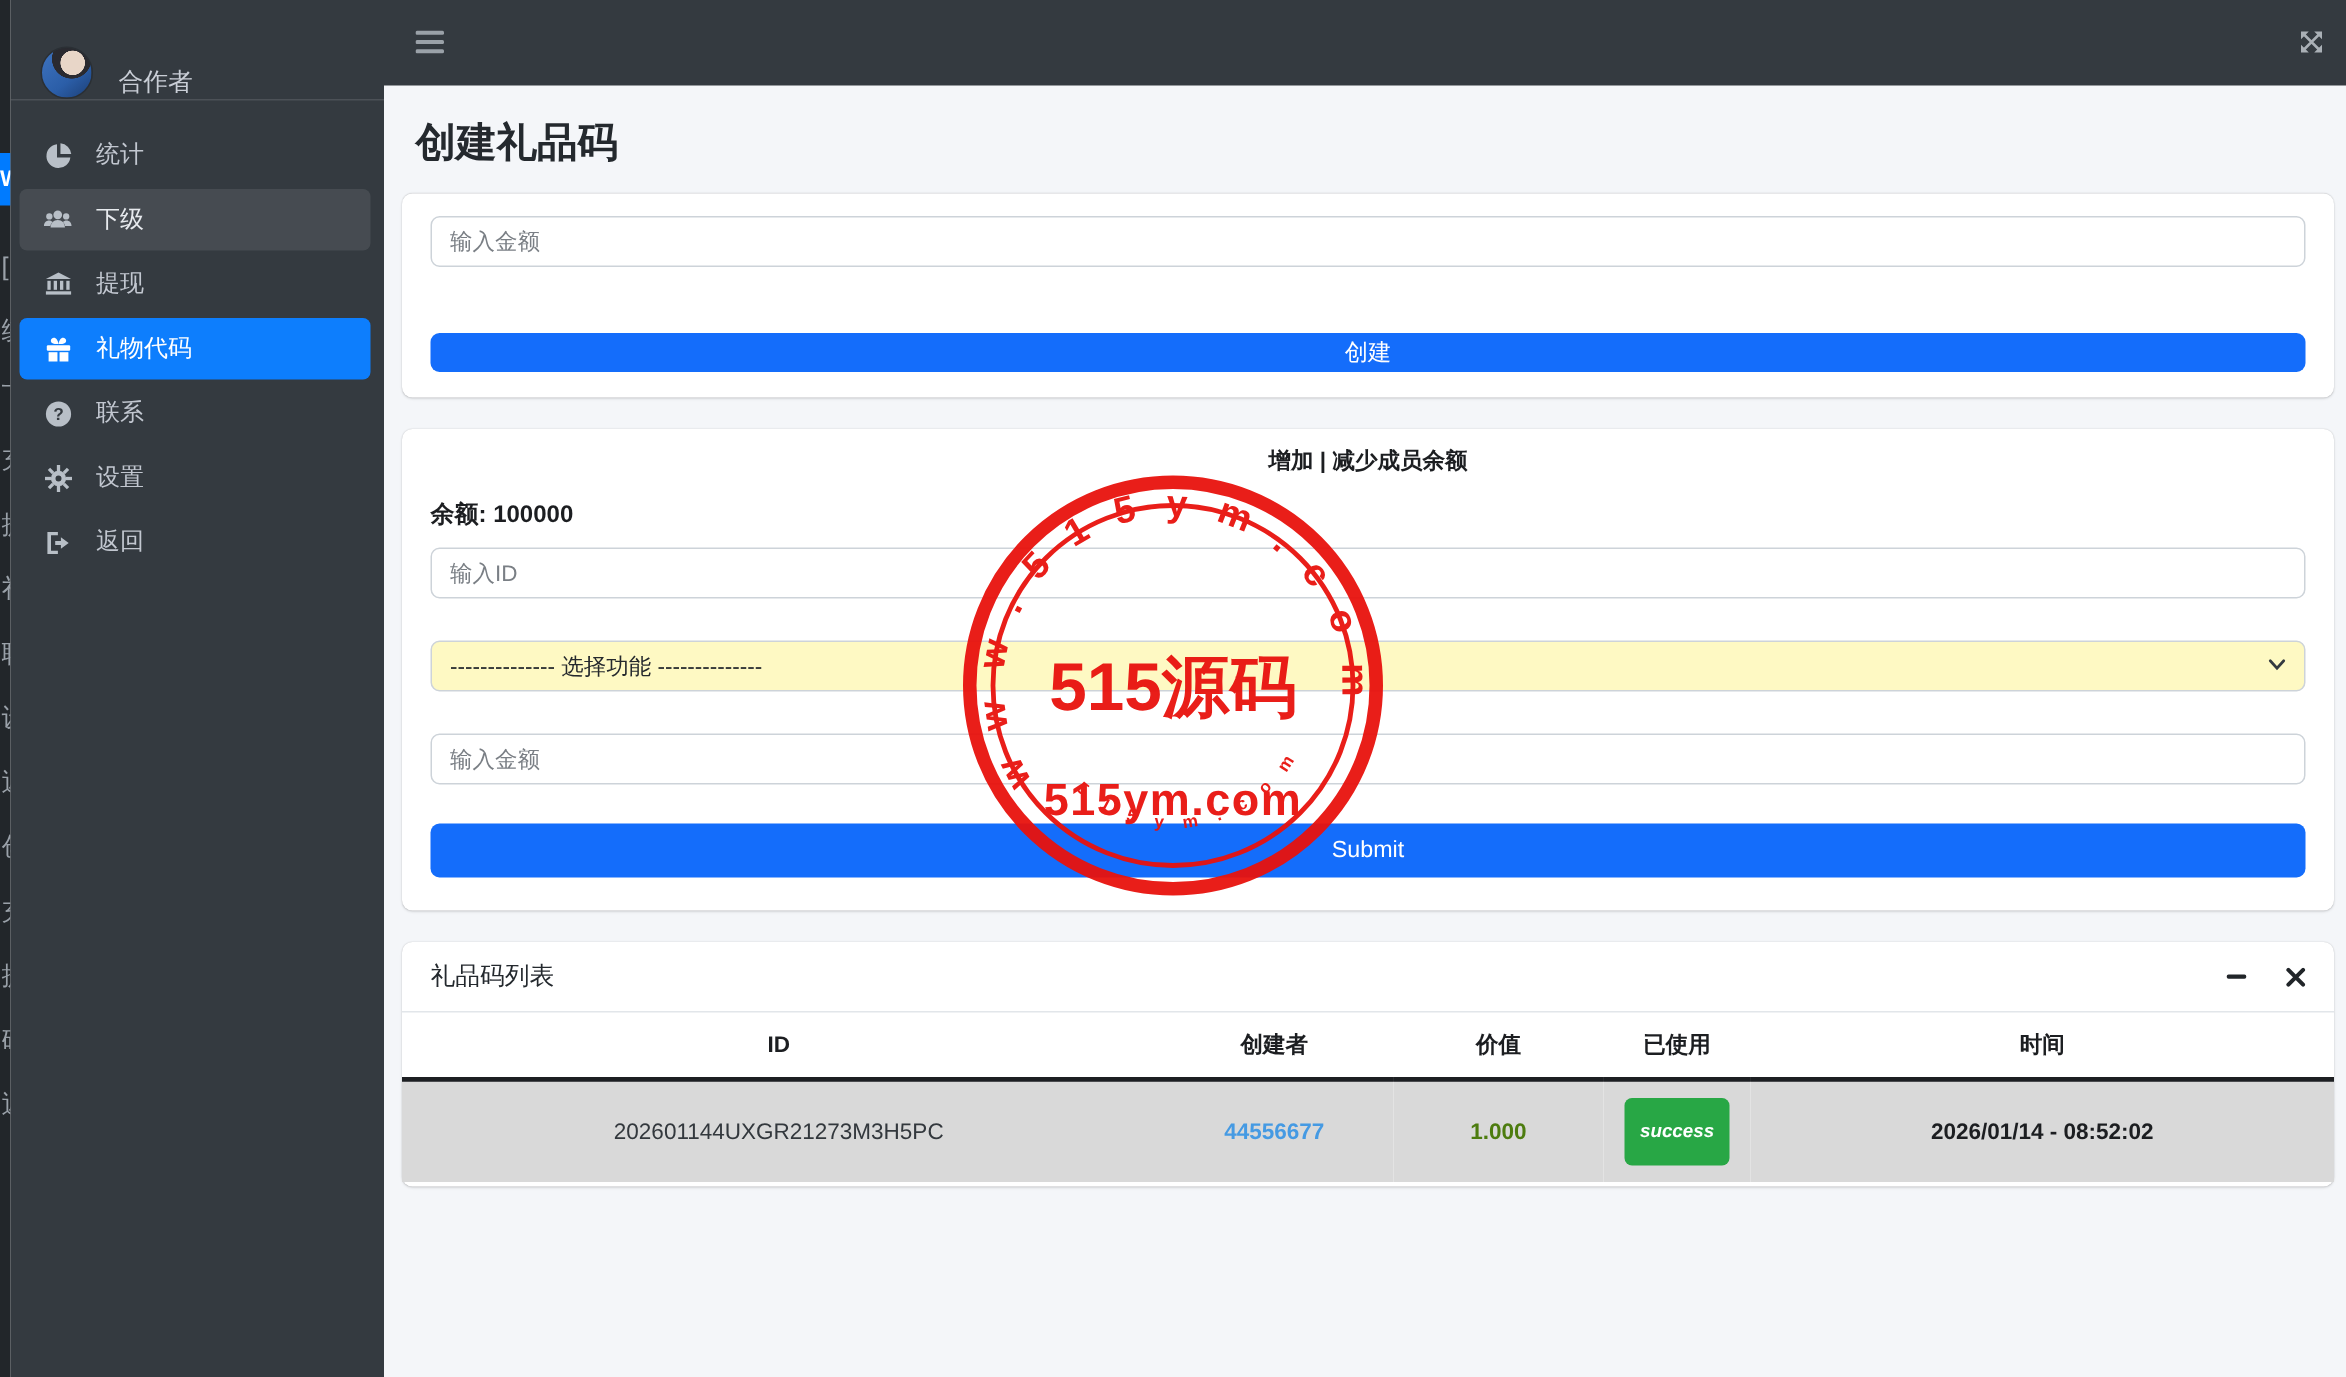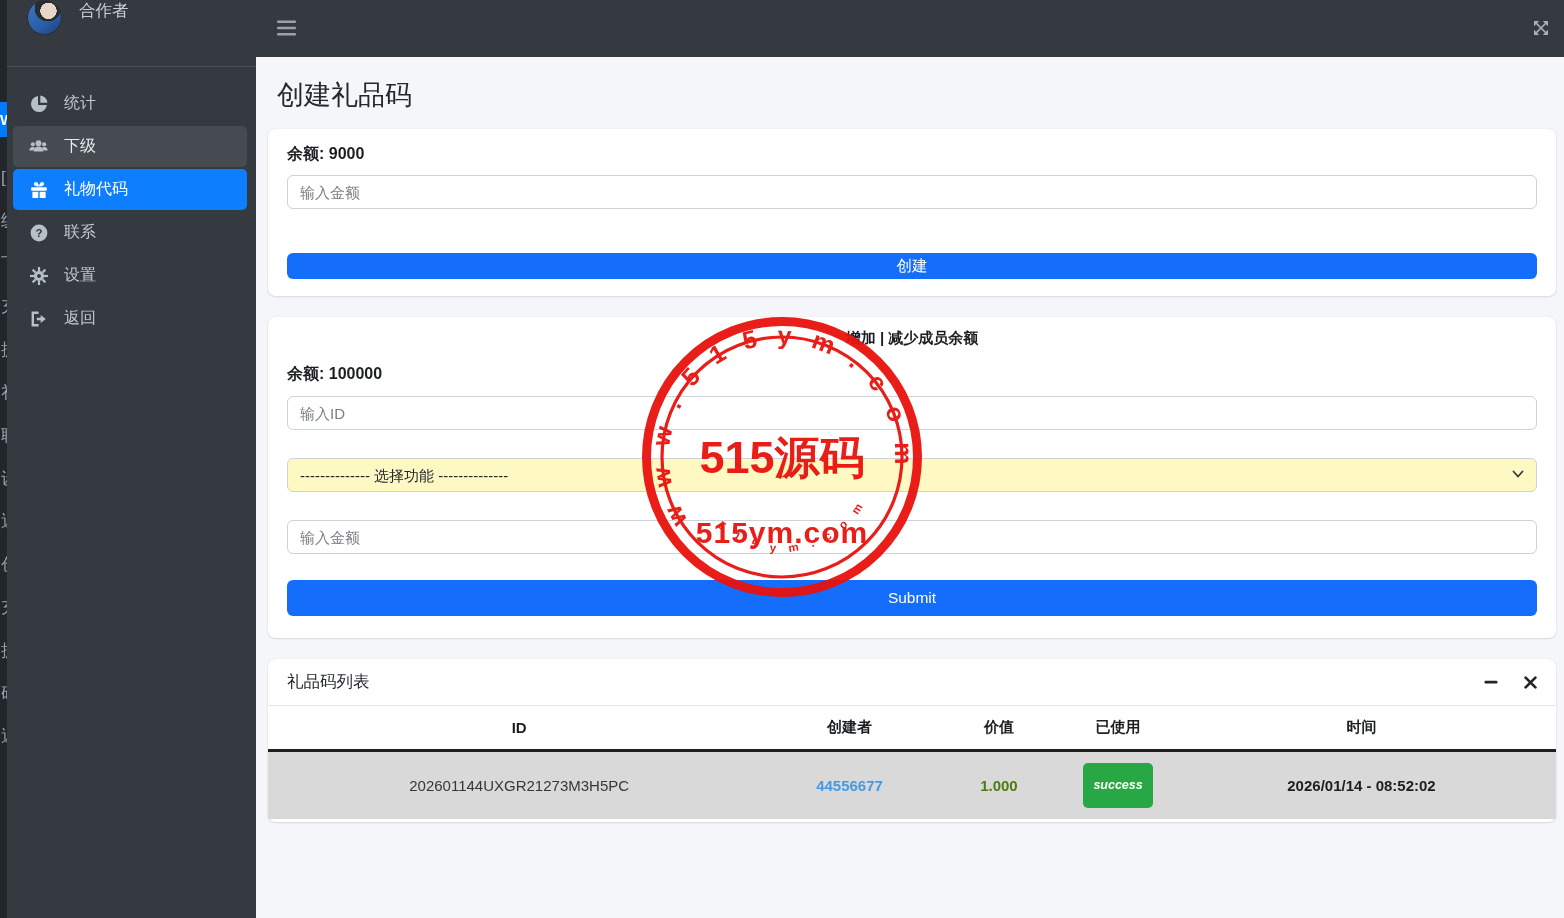--- a/index.html
+++ b/index.html
@@ -8,41 +8,41 @@
     font-family: "Liberation Sans", "DejaVu Sans", sans-serif;
     background:#f4f6f9; overflow:hidden; position:relative;
     color:#212529;
   }
   
   .edge-strip { position:absolute; left:0; top:0; width:7px; height:918px; background:#22262a; z-index:5; overflow:hidden; }
   .edge-strip .frag { position:absolute; left:1px; width:6px; overflow:hidden; color:#9aa1a9; font-size:17px; line-height:20px; white-space:nowrap; }
   .edge-strip .wbox { position:absolute; left:0; top:102px; width:7px; height:35px; background:#007bff; color:#fff; font-weight:bold; font-size:15px; line-height:35px; overflow:hidden; }
   
   .sidebar { position:absolute; left:7px; top:0; width:249px; height:918px; background:#343a40; z-index:4; }
-  .brand { height:67px; display:flex; align-items:flex-start; padding-left:20px; border-bottom:1px solid rgba(255,255,255,.12); }
+  .brand { height:67px; display:flex; align-items:flex-end; padding-left:20px; border-bottom:1px solid rgba(255,255,255,.12); }
   .avatar { width:35px; height:35px; border-radius:50%; background:
       radial-gradient(circle at 62% 30%, #e8d6c8 0 26%, transparent 27%),
       radial-gradient(circle at 60% 22%, #2a2a30 0 40%, transparent 41%),
       linear-gradient(140deg,#3f74c0 0%, #2b5ea8 60%, #1c3f76 100%);
     border:1px solid #2a2f34; }
   .brand-name { color:#c9ced6; font-size:16.5px; margin-left:17px; }
   .nav { margin-top:16px; }
   .nav-item { display:flex; align-items:center; height:41px; margin:0 9px 2px 6px; border-radius:5px;
     padding-left:15px; color:#c2c7d0; font-size:16px; cursor:pointer; }
   .nav-item .nav-icon { width:21px; height:20px; margin-right:15px; display:inline-flex; align-items:center; justify-content:center; color:#b8bfc7; }
   .nav-item.hl { background:rgba(255,255,255,.09); color:#e7eaee; }
   .nav-item.active { background:#0d7efd; color:#fff; }
   .nav-item.active .nav-icon { color:#fff; }
   
   .topbar { position:absolute; left:256px; top:0; right:0; height:57px; background:#343a40; z-index:3; }
   .hamburger { position:absolute; left:21px; top:20px; color:#9aa1a8; cursor:pointer; }
   .expand-btn { position:absolute; right:14px; top:19px; color:#aab0b6; cursor:pointer; }
   
   .content { position:absolute; left:256px; top:57px; right:0; bottom:0; padding:16px 8px 0 12px; overflow:hidden; }
-  .page-title { font-size:27px; font-weight:400; color:#24292e; margin:4px 0 16px 9px; }
+  .page-title { font-size:27px; font-weight:700; color:#24292e; margin:4px 0 16px 9px; }
   .card { background:#fff; border-radius:7px; margin-bottom:21px;
     box-shadow:0 0 1px rgba(0,0,0,.18), 0 1px 2px rgba(0,0,0,.10); }
   .card-pad { padding:15px 19px 17px; }
   .balance-label { font-size:16px; font-weight:bold; color:#1c1e21; margin-bottom:10px; }
   .text-input { width:100%; height:34px; border:1px solid #cdd3d9; border-radius:6px; padding:0 12px;
     font-size:15px; color:#495057; background:#fff; font-family:inherit; }
   .text-input::placeholder { color:#7a7f85; opacity:1; }
   .btn-primary { display:block; width:100%; height:26px; background:#146dfb; border:none; border-radius:6px;
     color:#fff; font-size:15.5px; cursor:pointer; font-family:inherit; }
   .gap44 { height:44px; }
@@ -120,20 +120,33 @@
             <path d="M.8 13.6c0-2.2 1.5-3.6 3.4-3.6 1 0 1.8.4 2.4 1-.9.9-1.4 1.9-1.5 2.6z"></path>
             <path d="M19.2 13.6c0-2.2-1.5-3.6-3.4-3.6-1 0-1.8.4-2.4 1 .9.9 1.4 1.9 1.5 2.6z"></path>
             <circle cx="10" cy="6.2" r="2.9"></circle>
             <path d="M5.2 14.6c0-3 2.1-5 4.8-5s4.8 2 4.8 5z"></path>
           </svg>
       </span>
       <span>下级</span>
     </div>
 
 
+    <div class="nav-item">
+      <span class="nav-icon">
+        <svg width="20" height="20" viewBox="0 0 20 20" fill="currentColor">
+            <path d="M10 1.6 18.4 6H1.6z"></path>
+            <rect x="2.6" y="7.2" width="2.2" height="6"></rect>
+            <rect x="6.8" y="7.2" width="2.2" height="6"></rect>
+            <rect x="11" y="7.2" width="2.2" height="6"></rect>
+            <rect x="15.2" y="7.2" width="2.2" height="6"></rect>
+            <rect x="1.6" y="14.2" width="16.8" height="2.2"></rect>
+          </svg>
+      </span>
+      <span>提现</span>
+    </div>
 
     <div class="nav-item active">
       <span class="nav-icon">
         <svg width="20" height="20" viewBox="0 0 20 20" fill="currentColor">
             <path d="M9.4 6.4C6.7 6.4 4.9 5.7 4.9 4.1 4.9 3 5.8 2.1 6.9 2.1c1.6 0 2.7 1.6 3.1 4.3z"></path>
             <path d="M10.6 6.4c2.7 0 4.5-.7 4.5-2.3 0-1.1-.9-2-2-2-1.6 0-2.7 1.6-3.1 4.3z"></path>
             <rect x="2.2" y="7.2" width="15.6" height="3.6" rx="0.8"></rect>
             <rect x="3.4" y="11.8" width="5.9" height="6.2"></rect>
             <rect x="10.7" y="11.8" width="5.9" height="6.2"></rect>
           </svg>
@@ -197,21 +210,20 @@
         <path d="M4 4l10 10M14 4L4 14" stroke="currentColor" stroke-width="1.7"></path>
       </svg>
   </span>
 </header>
 
 <main class="content">
 
   <h1 class="page-title">创建礼品码</h1>
 
   <section class="card card-pad">
-    <div class="balance-label">余额: 9000</div>
     <input class="text-input" type="text" placeholder="输入金额" style="">
     <div class="gap44"></div>
     <button class="btn-primary">创建</button>
   </section>
 
   <section class="card card2">
     <div class="member-header">增加 | 减少成员余额</div>
     <div class="balance-label">余额: 100000</div>
     <div class="field">
       <input class="text-input" type="text" placeholder="输入ID" style="">

